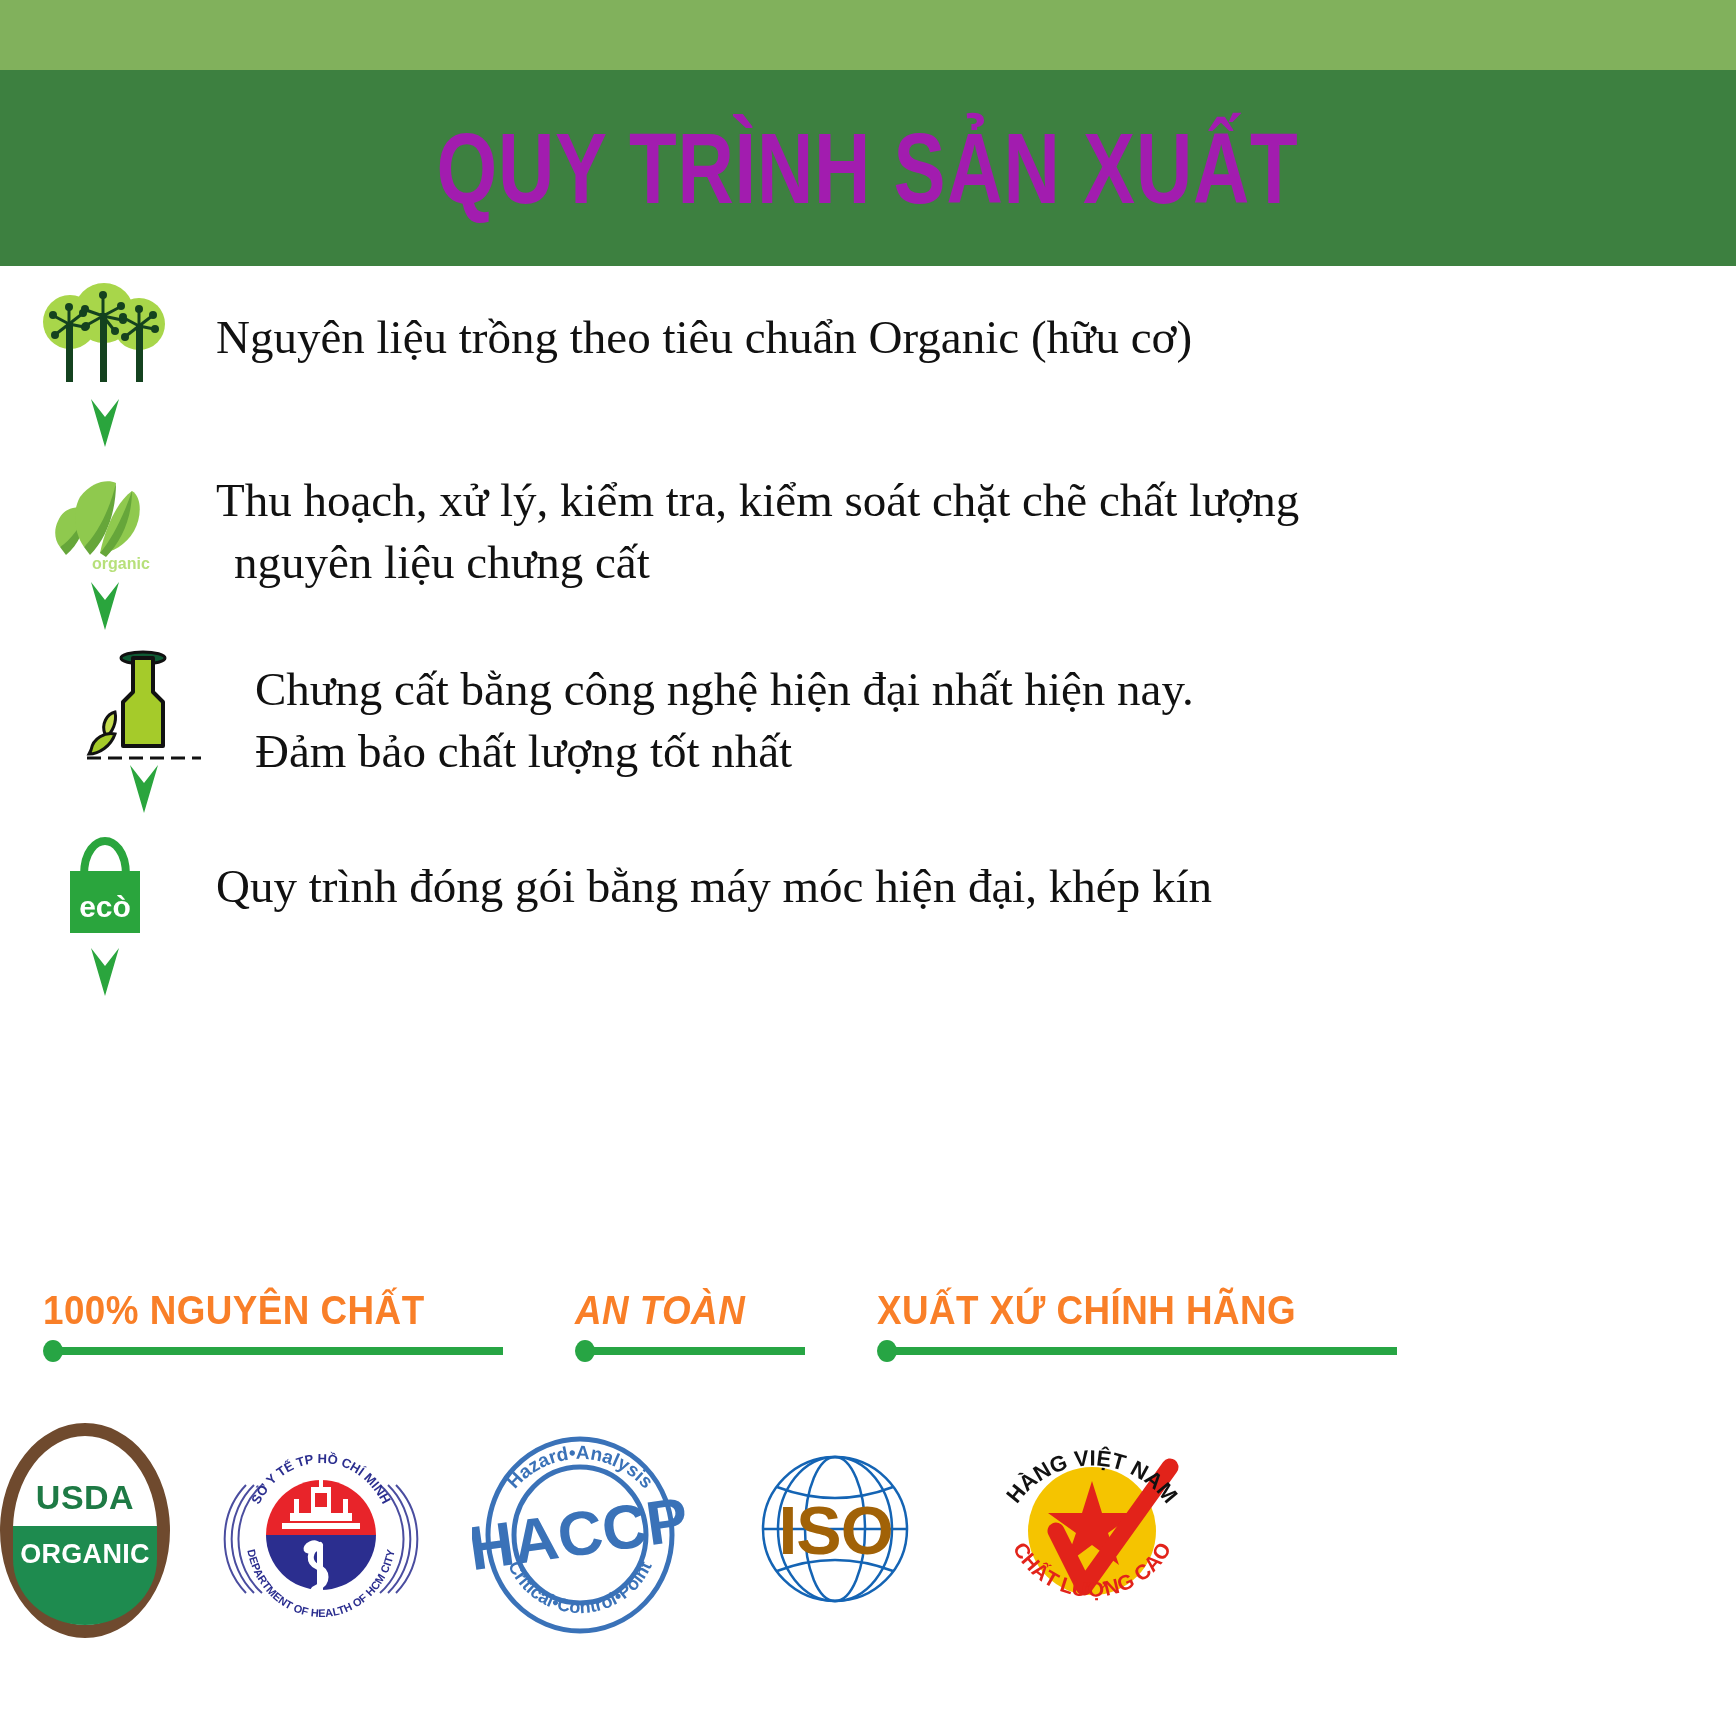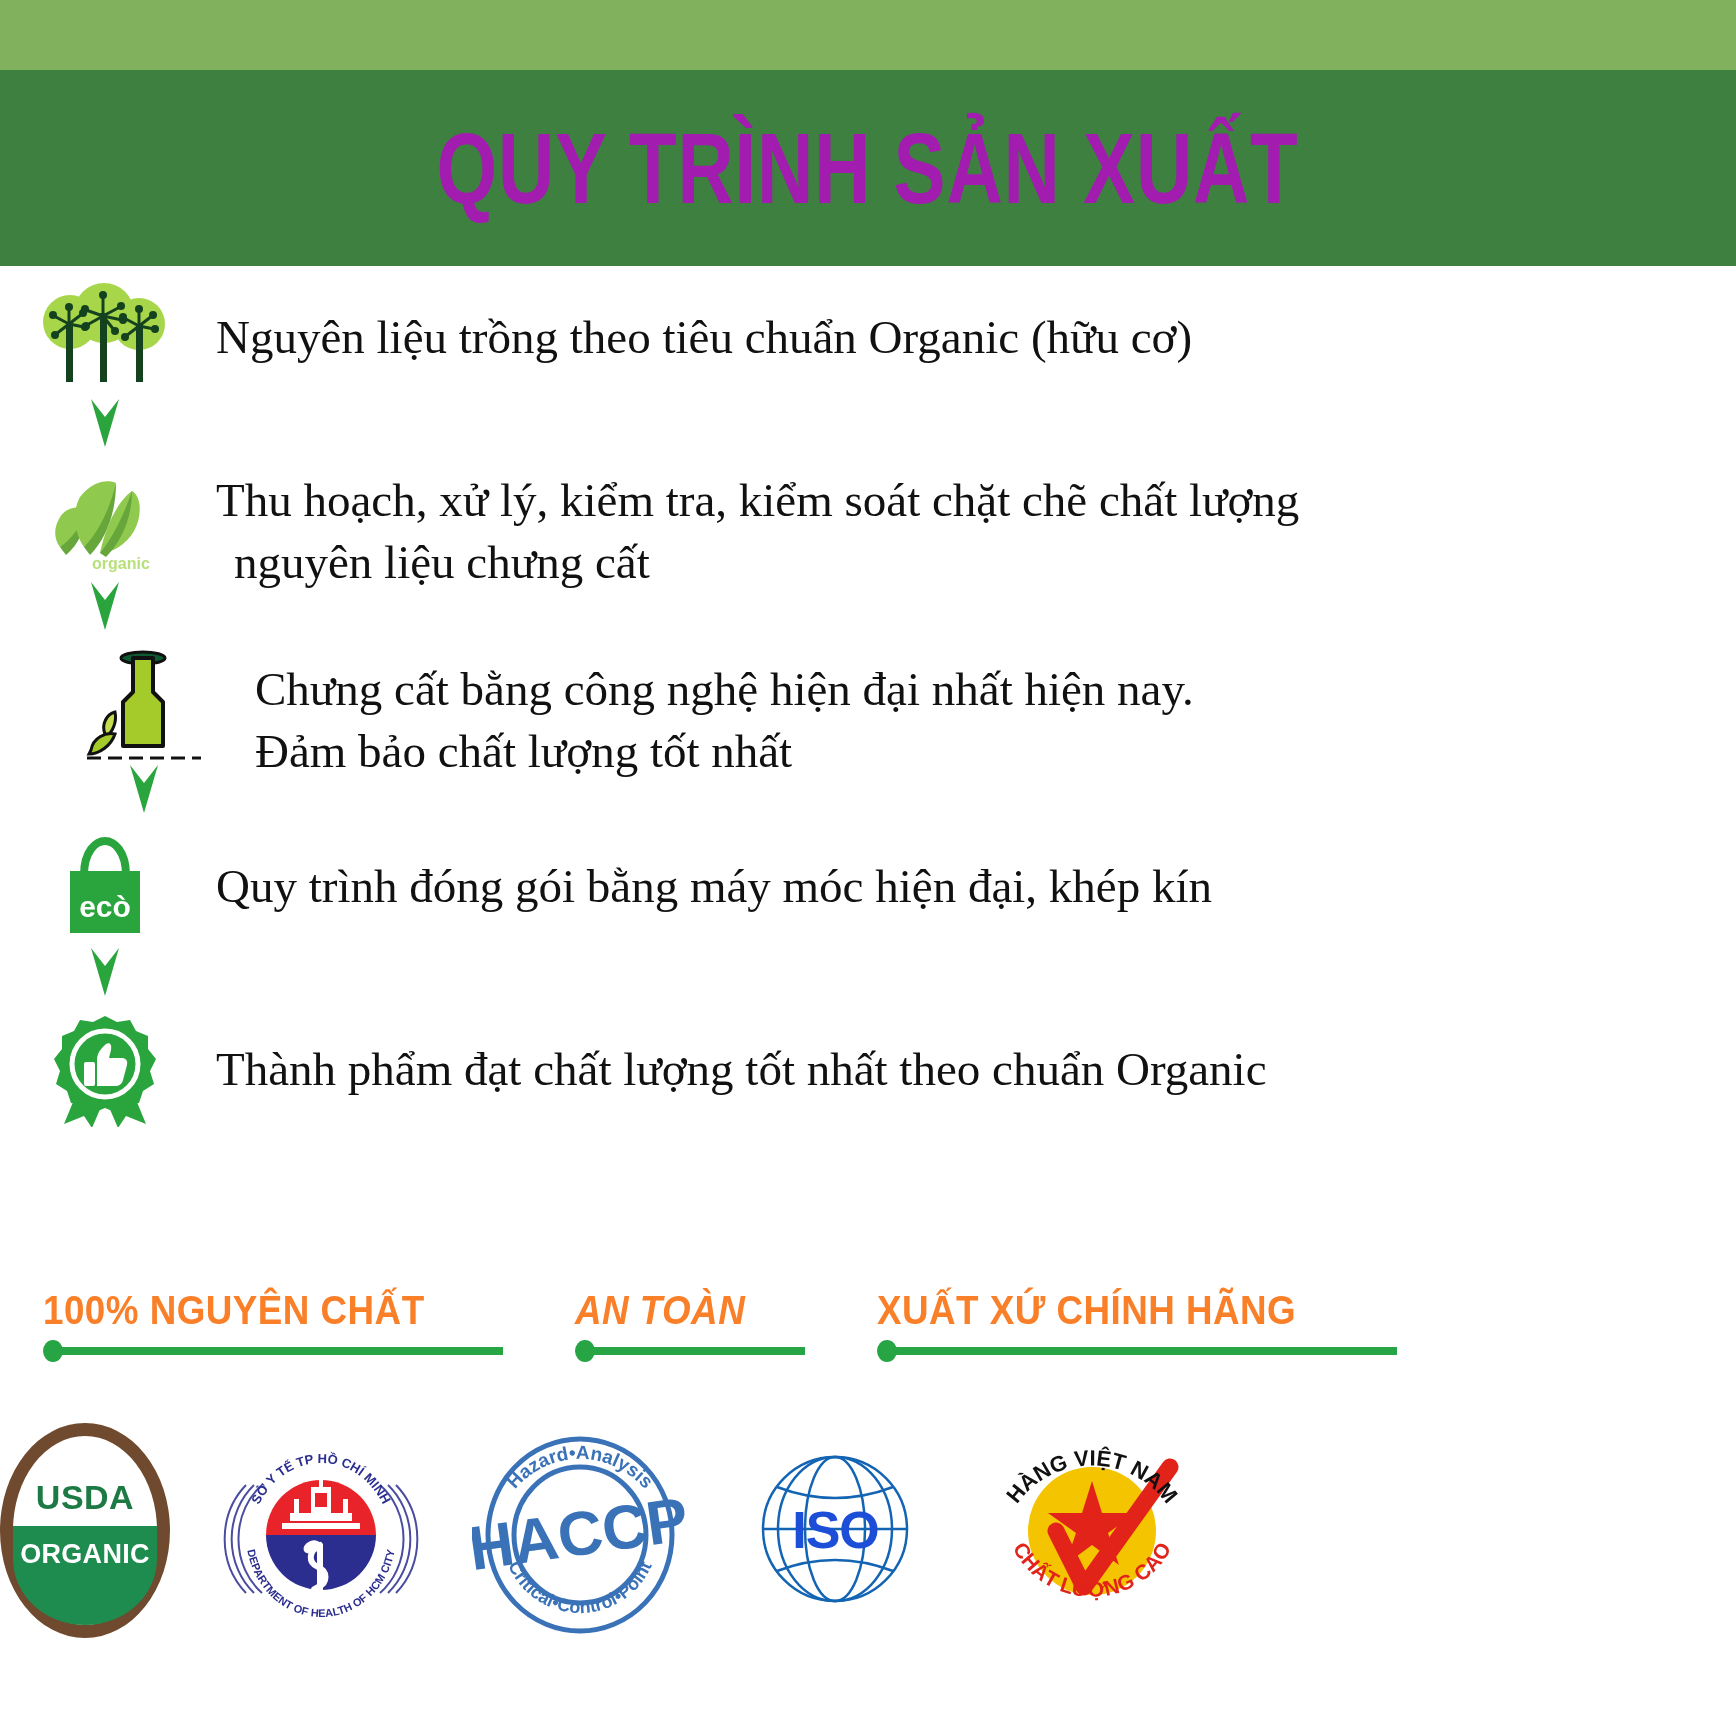--- a/index.html
+++ b/index.html
@@ -100,23 +100,23 @@
   }
 
   
   .cert svg { display:block; }
 
   
   .iso { width:205px; height:175px; position:relative; }
   .iso-txt {
     position:absolute; left:0; right:0; top:50%; transform:translateY(-50%);
     text-align:center;
-    color:#1d4ed8;
-    font-family:"Liberation Sans","DejaVu Sans",sans-serif;
-    font-weight:700; font-size:52px; letter-spacing:-1px;
+    color:#a16207;
+    font-family:"Liberation Sans","DejaVu Sans",sans-serif;
+    font-weight:700; font-size:68px; letter-spacing:-1px;
   }
 </style>
 </head>
 <body>
 
 <div class="page">
 
   <div class="band-light"></div>
   <div class="band-dark"></div>
   <div class="title">
@@ -246,39 +246,20 @@
           <svg viewBox="0 0 34 56" width="34" height="56">
             <path d="M3 2 L17 50 L31 2 L17 20 Z" fill="#2aa53d"></path>
           </svg>
         </div>
       </div>
       <div class="text-col" style="padding-top:26px;">
         <div>Quy trình đóng gói bằng máy móc hiện đại, khép kín</div>
       </div>
     </div>
 
-    <div class="step">
-      <div class="icon-col">
-        <div class="icon-box">
-          <svg viewBox="0 0 130 115" width="130" height="115">
-            <path d="M38 78 L24 112 L44 104 L52 116 L64 88 Z" fill="#2aa53d"></path>
-            <path d="M92 78 L106 112 L86 104 L78 116 L66 88 Z" fill="#2aa53d"></path>
-            <path d="M65 4
-                     L77 10 L90 8 L96 19 L108 24 L108 37 L116 47 L110 59 L114 72 L103 79 L99 91 L86 92 L77 101 L65 96
-                     L53 101 L44 92 L31 91 L27 79 L16 72 L20 59 L14 47 L22 37 L22 24 L34 19 L40 8 L53 10 Z" fill="#2aa53d"></path>
-            <circle cx="65" cy="52" r="33" fill="none" stroke="#ffffff" stroke-width="5"></circle>
-            <path d="M57 48 C57 40 62 36 66 32 C70 30 72 33 71 38 L69 46 L82 46 C86 46 88 49 87 53 L83 68 C82 72 79 74 75 74 L57 74 Z" fill="#ffffff"></path>
-            <rect x="44" y="50" width="11" height="24" rx="2" fill="#ffffff"></rect>
-          </svg>
-        </div>
-      </div>
-      <div class="text-col" style="padding-top:26px;">
-        <div>Thành phẩm đạt chất lượng tốt nhất theo chuẩn Organic</div>
-      </div>
-    </div>
 
   </div>
 
   <div class="features">
     <div class="feature" style="width:460px;">
       <div class="feature-label">
         <span>100% NGUYÊN CHẤT</span>
       </div>
       <div class="rule">
         <div class="dot"></div>

